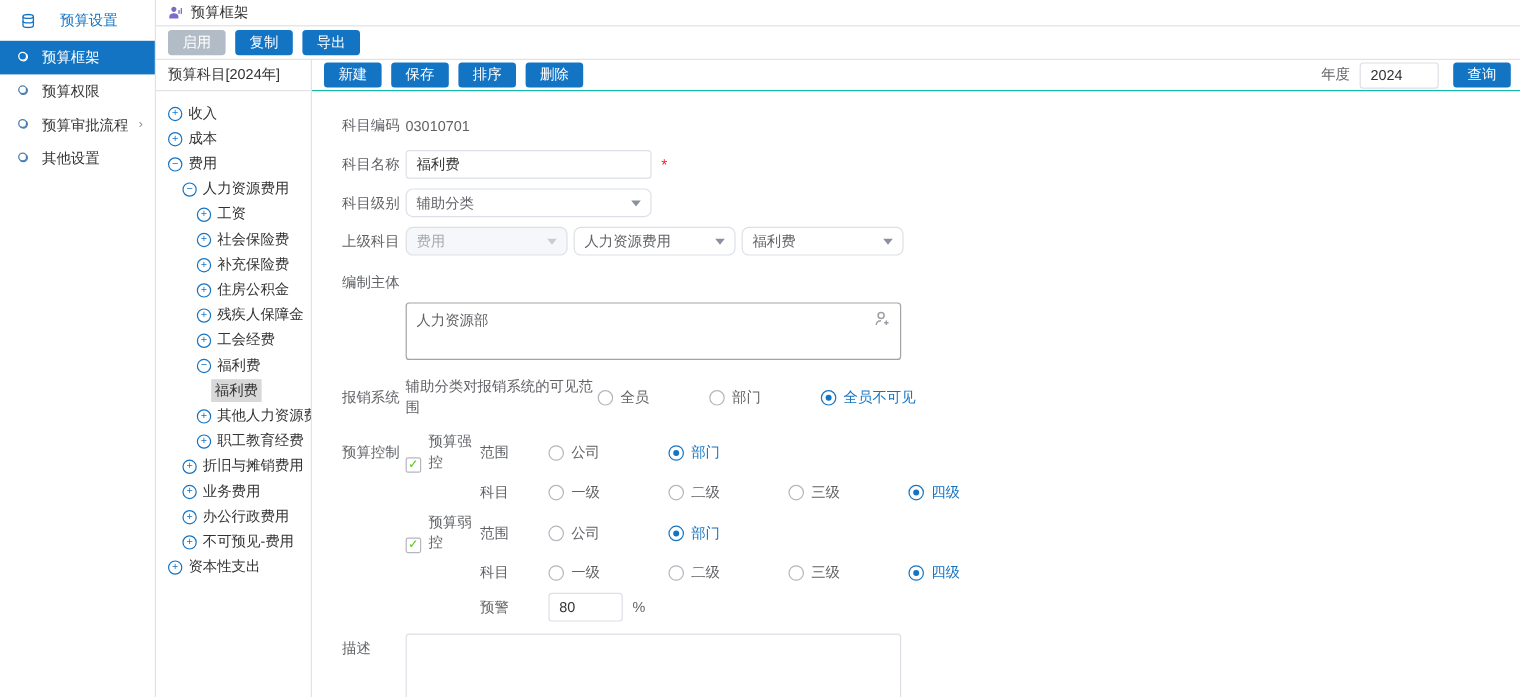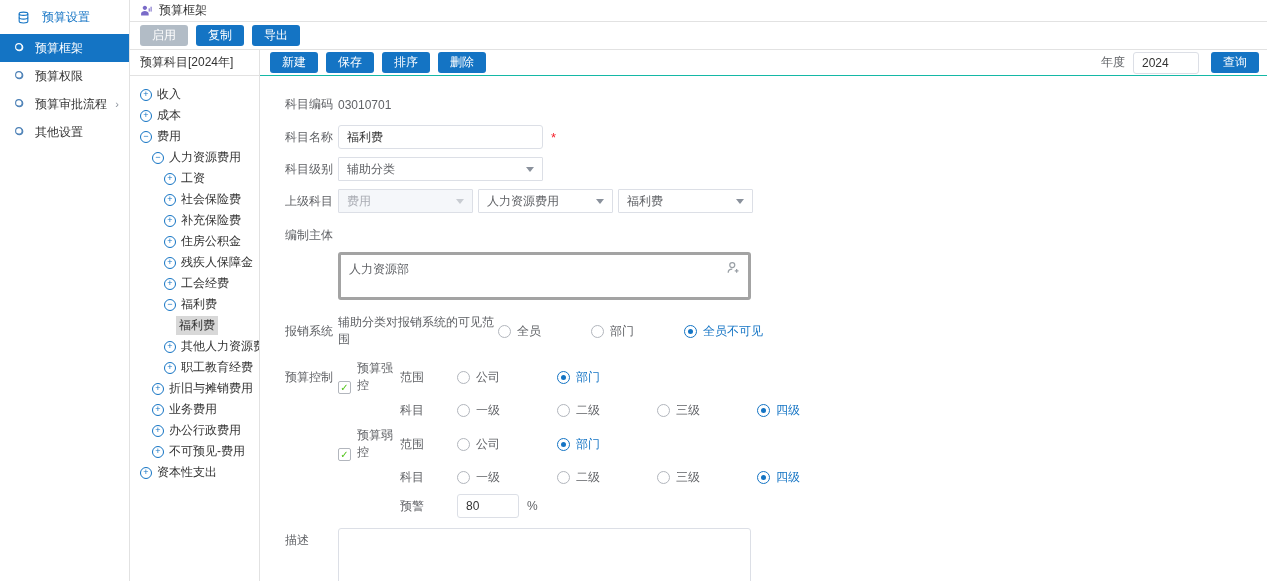--- a/index.html
+++ b/index.html
@@ -2,21 +2,21 @@
 <html><head>
 <meta charset="utf-8">
 <style>
   *{margin:0;padding:0;box-sizing:border-box}
   html,body{width:1267px;height:581px;overflow:hidden;background:#fff;
     font-family:"Liberation Sans","DejaVu Sans",sans-serif;font-size:12px;color:#333}
   .app{display:flex;width:1267px;height:581px}
 
   
   .sidebar{width:130px;flex:none;border-right:1px solid #e2e2e2;display:flex;flex-direction:column;padding-top:6px;background:#fff}
-  .sidebar-title{display:flex;align-items:center;gap:12px;color:#1474c4;padding:3px 0 8px 17px;cursor:pointer}
+  .sidebar-title{display:flex;align-items:center;gap:20px;color:#1474c4;padding:3px 0 8px 17px;cursor:pointer}
   .menu-item{display:flex;align-items:center;gap:8px;height:28px;padding-left:14px;color:#333;cursor:pointer;position:relative}
   .menu-item .mi-icon{color:#4a7fb5;display:flex}
   .menu-item[data-active="true"]{background:#1474c4;color:#fff}
   .menu-item[data-active="true"] .mi-icon{color:#fff}
   .menu-item .chevron{display:none;position:absolute;right:10px;color:#8a919c;font-size:11px}
   .menu-item[data-has-submenu="true"] .chevron{display:block}
   .sidebar-bottom{margin-top:auto;border-top:1px solid #c9c9c9;padding:8px 12px 12px}
   .online{display:flex;align-items:center;gap:6px;color:#555;margin:2px 0 10px 0}
   .search-box{display:flex;align-items:center;border:1px solid #85b3e3;border-radius:9px;height:20px;padding:0 8px;background:#fff}
   .search-box input{border:none;outline:none;width:100%;font-size:11px;font-family:inherit}
@@ -53,39 +53,39 @@
   .year-input{width:66px;margin-right:4px}
 
   .form{padding:20px 0 0 25px}
   .frow{display:flex;align-items:center}
   .flabel{width:53px;flex:none;color:#606266}
   .mb12{margin-bottom:12px}.mb8{margin-bottom:8px}.mb14{margin-bottom:14px}
   .plain-value{color:#606266}
   .name-input{width:205px;height:24px}
   .req{color:#f5222d;margin-left:8px;font-size:13px}
 
-  .select{height:24px;border:1px solid #dcdfe6;border-radius:1px;background:#fff;display:flex;align-items:center;
+  .select{height:24px;border:1px solid #dcdfe6;border-radius:6px;background:#fff;display:flex;align-items:center;
     justify-content:space-between;padding:0 8px;color:#606266;cursor:pointer}
   .select .caret{width:0;height:0;border-left:4px solid transparent;border-right:4px solid transparent;border-top:5px solid #8a919c;margin-left:6px}
   .select[data-disabled="true"]{background:#f5f7fa;color:#a8abb2;cursor:not-allowed}
   .select[data-disabled="true"] .caret{border-top-color:#c8ccd2}
   .w205{width:205px}.w135{width:135px}
   .sel-group{display:flex;gap:5px}
 
   .radio-item{display:flex;align-items:center;gap:6px;color:#606266;cursor:pointer}
   .radio{width:13px;height:13px;flex:none;border:1px solid #b2b6bd;border-radius:50%;background:#fff;position:relative}
   .radio-item[data-checked="true"] .radio{border-color:#1474c4}
   .radio-item[data-checked="true"] .radio::after{content:"";position:absolute;inset:3px;border-radius:50%;background:#1474c4}
   .radio-item[data-checked="true"] .radio-label{color:#1474c4}
   .rw92 .radio-item{width:92px}
   .rw93 .radio-item{width:93px}
   .rw100 .radio-item{width:100px}
   .radio-group{display:flex}
 
-  .members-box{width:413px;height:48px;border:3px solid #a3a3a3;border-radius:3px;position:relative;padding:6px 26px 6px 8px;color:#606266}
+  .members-box{width:413px;height:48px;border:1px solid #a3a3a3;border-radius:3px;position:relative;padding:6px 26px 6px 8px;color:#606266}
   .members-box .add-ic{position:absolute;right:7px;top:5px;cursor:pointer;display:flex}
 
   .hint{width:160px;flex:none;color:#606266}
 
   .ctrl-row{display:flex;align-items:center;margin-bottom:8px}
   .ctrl-check{width:62px;flex:none;display:flex;align-items:flex-end;gap:6px;color:#606266;cursor:pointer}
   .ctrl-spacer{width:62px;flex:none}
   .ctrl-sub{width:57px;flex:none;color:#606266}
   .checkbox{width:13px;height:13px;flex:none;border:1px solid #b2b6bd;border-radius:2px;background:#fff;display:flex;
     align-items:center;justify-content:center;color:#52c41a;font-size:10px;font-weight:bold}

